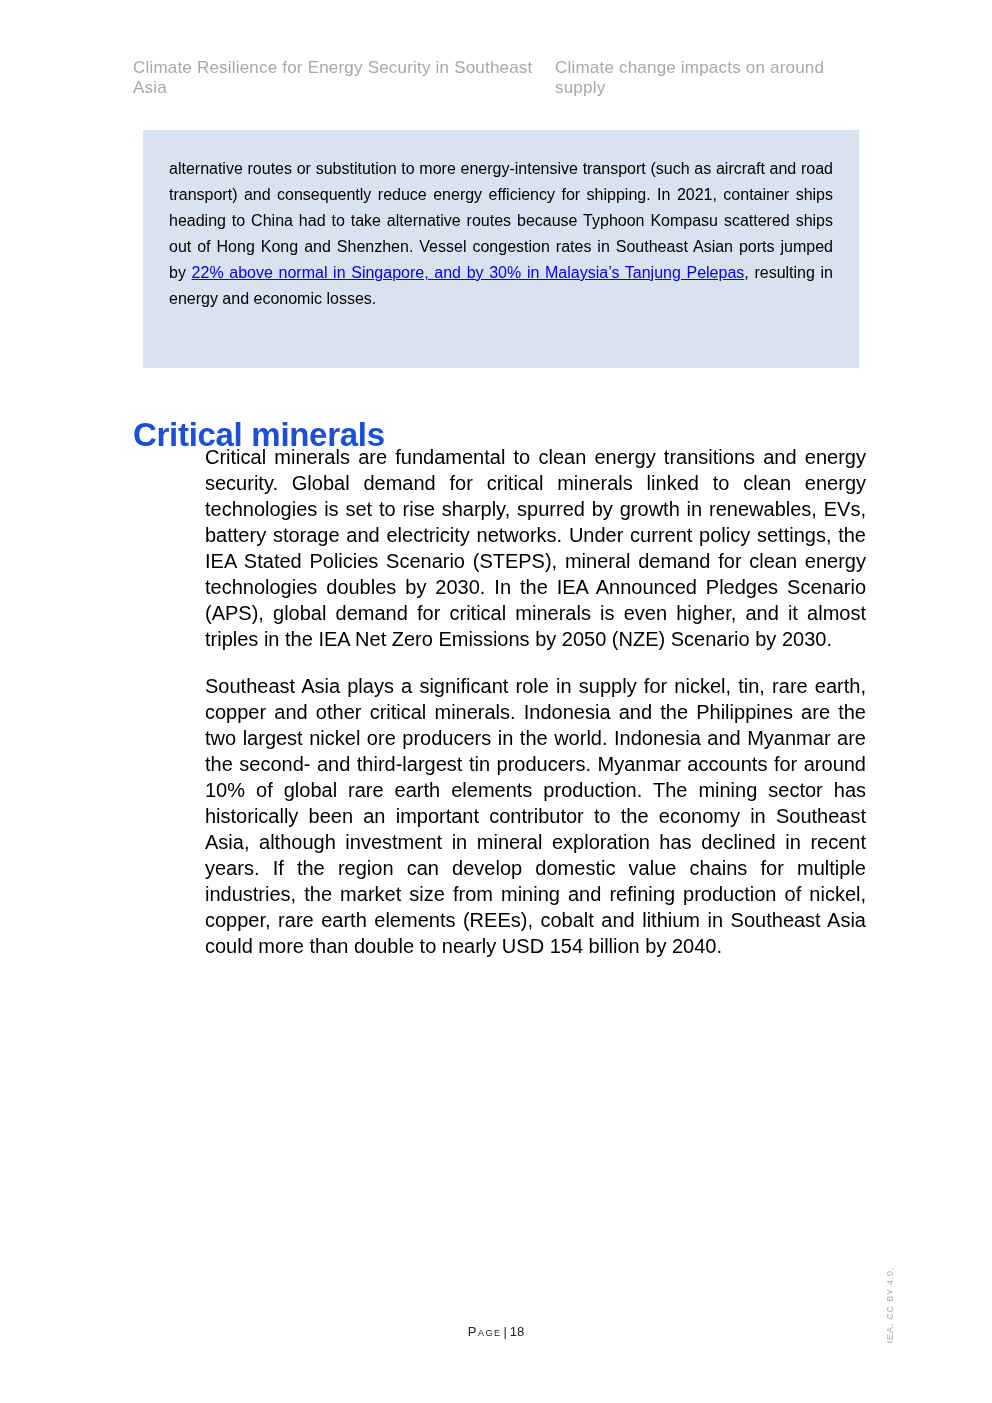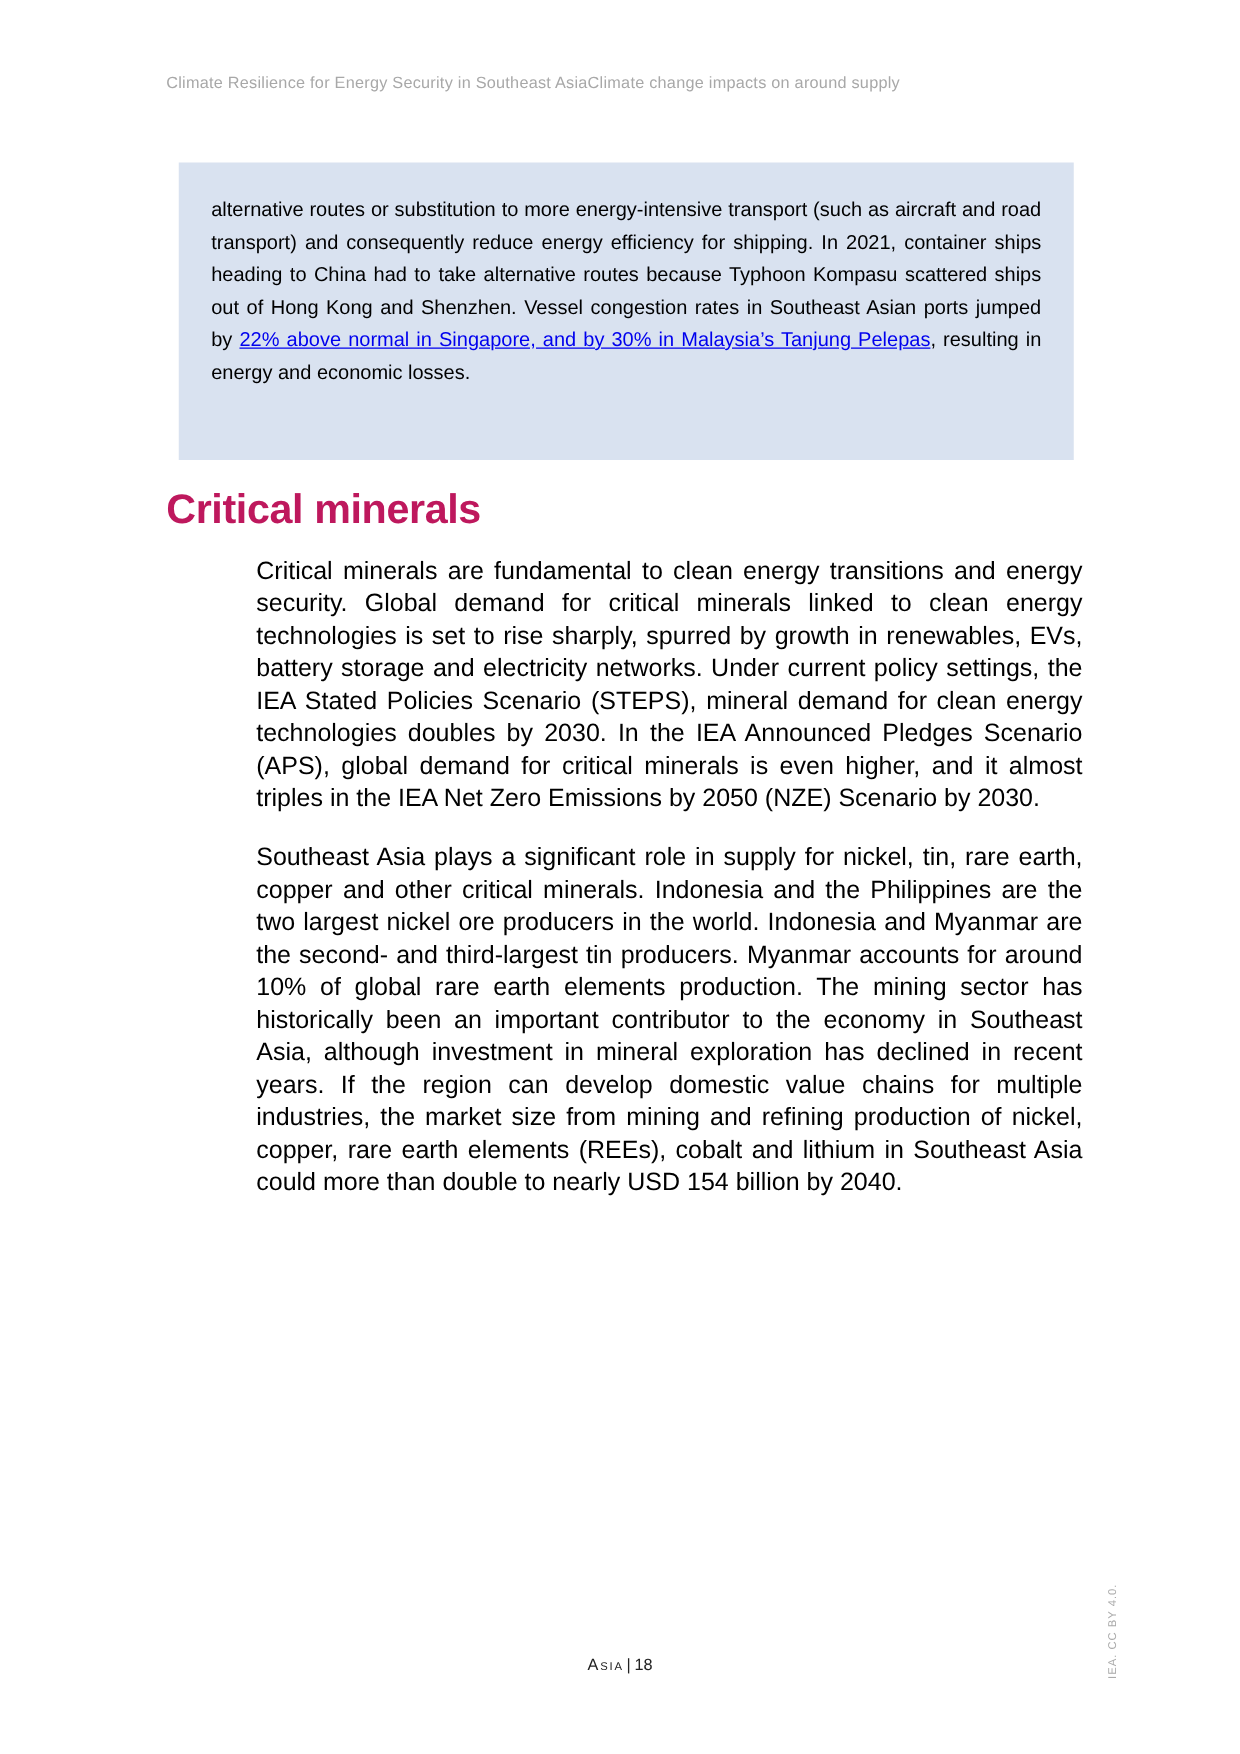--- a/index.html
+++ b/index.html
@@ -14,21 +14,21 @@
     background: #ffffff;
     overflow: hidden;
   }
 
   .running-header {
     position: absolute;
     top: 58px;
     left: 133px;
     right: 124px;
     display: flex;
-    font-size: 13px;
+    font-size: 17px;
     color: #a8a8a8;
     letter-spacing: 0.2px;
   }
 
   .callout {
     position: absolute;
     top: 130px;
     left: 143px;
     width: 716px;
     height: 238px;
@@ -39,25 +39,25 @@
     color: #000000;
     text-align: justify;
   }
   .callout a {
     color: #0000ee;
     text-decoration: underline;
   }
 
   .section-title {
     position: absolute;
-    top: 388px;
+    top: 416px;
     left: 133px;
     font-size: 33px;
     font-weight: bold;
-    color: #be185d;
+    color: #1d4ed8;
     letter-spacing: -0.3px;
     text-align: right;
   }
 
   .body-copy {
     position: absolute;
     top: 444px;
     left: 205px;
     width: 661px;
     font-size: 20px;
@@ -108,18 +108,18 @@
   </div>
 
   <h1 class="section-title">Critical minerals</h1>
 
   <div class="body-copy">
     <p>Critical minerals are fundamental to clean energy transitions and energy security. Global demand for critical minerals linked to clean energy technologies is set to rise sharply, spurred by growth in renewables, EVs, battery storage and electricity networks. Under current policy settings, the IEA Stated Policies Scenario (STEPS), mineral demand for clean energy technologies doubles by 2030. In the IEA Announced Pledges Scenario (APS), global demand for critical minerals is even higher, and it almost triples in the IEA Net Zero Emissions by 2050 (NZE) Scenario by 2030.</p>
     <p>Southeast Asia plays a significant role in supply for nickel, tin, rare earth, copper and other critical minerals. Indonesia and the Philippines are the two largest nickel ore producers in the world. Indonesia and Myanmar are the second- and third-largest tin producers. Myanmar accounts for around 10% of global rare earth elements production. The mining sector has historically been an important contributor to the economy in Southeast Asia, although investment in mineral exploration has declined in recent years. If the region can develop domestic value chains for multiple industries, the market size from mining and refining production of nickel, copper, rare earth elements (REEs), cobalt and lithium in Southeast Asia could more than double to nearly USD 154 billion by 2040.</p>
   </div>
 
   <div class="page-footer">
-    <span class="smallcaps">Asia</span><span class="sep">|</span><span>18</span>
+    <span class="smallcaps">Page</span><span class="sep">|</span><span>18</span>
   </div>
 
   <div class="side-label">IEA. CC BY 4.0.</div>
 
 </div>
 
 </body></html>

